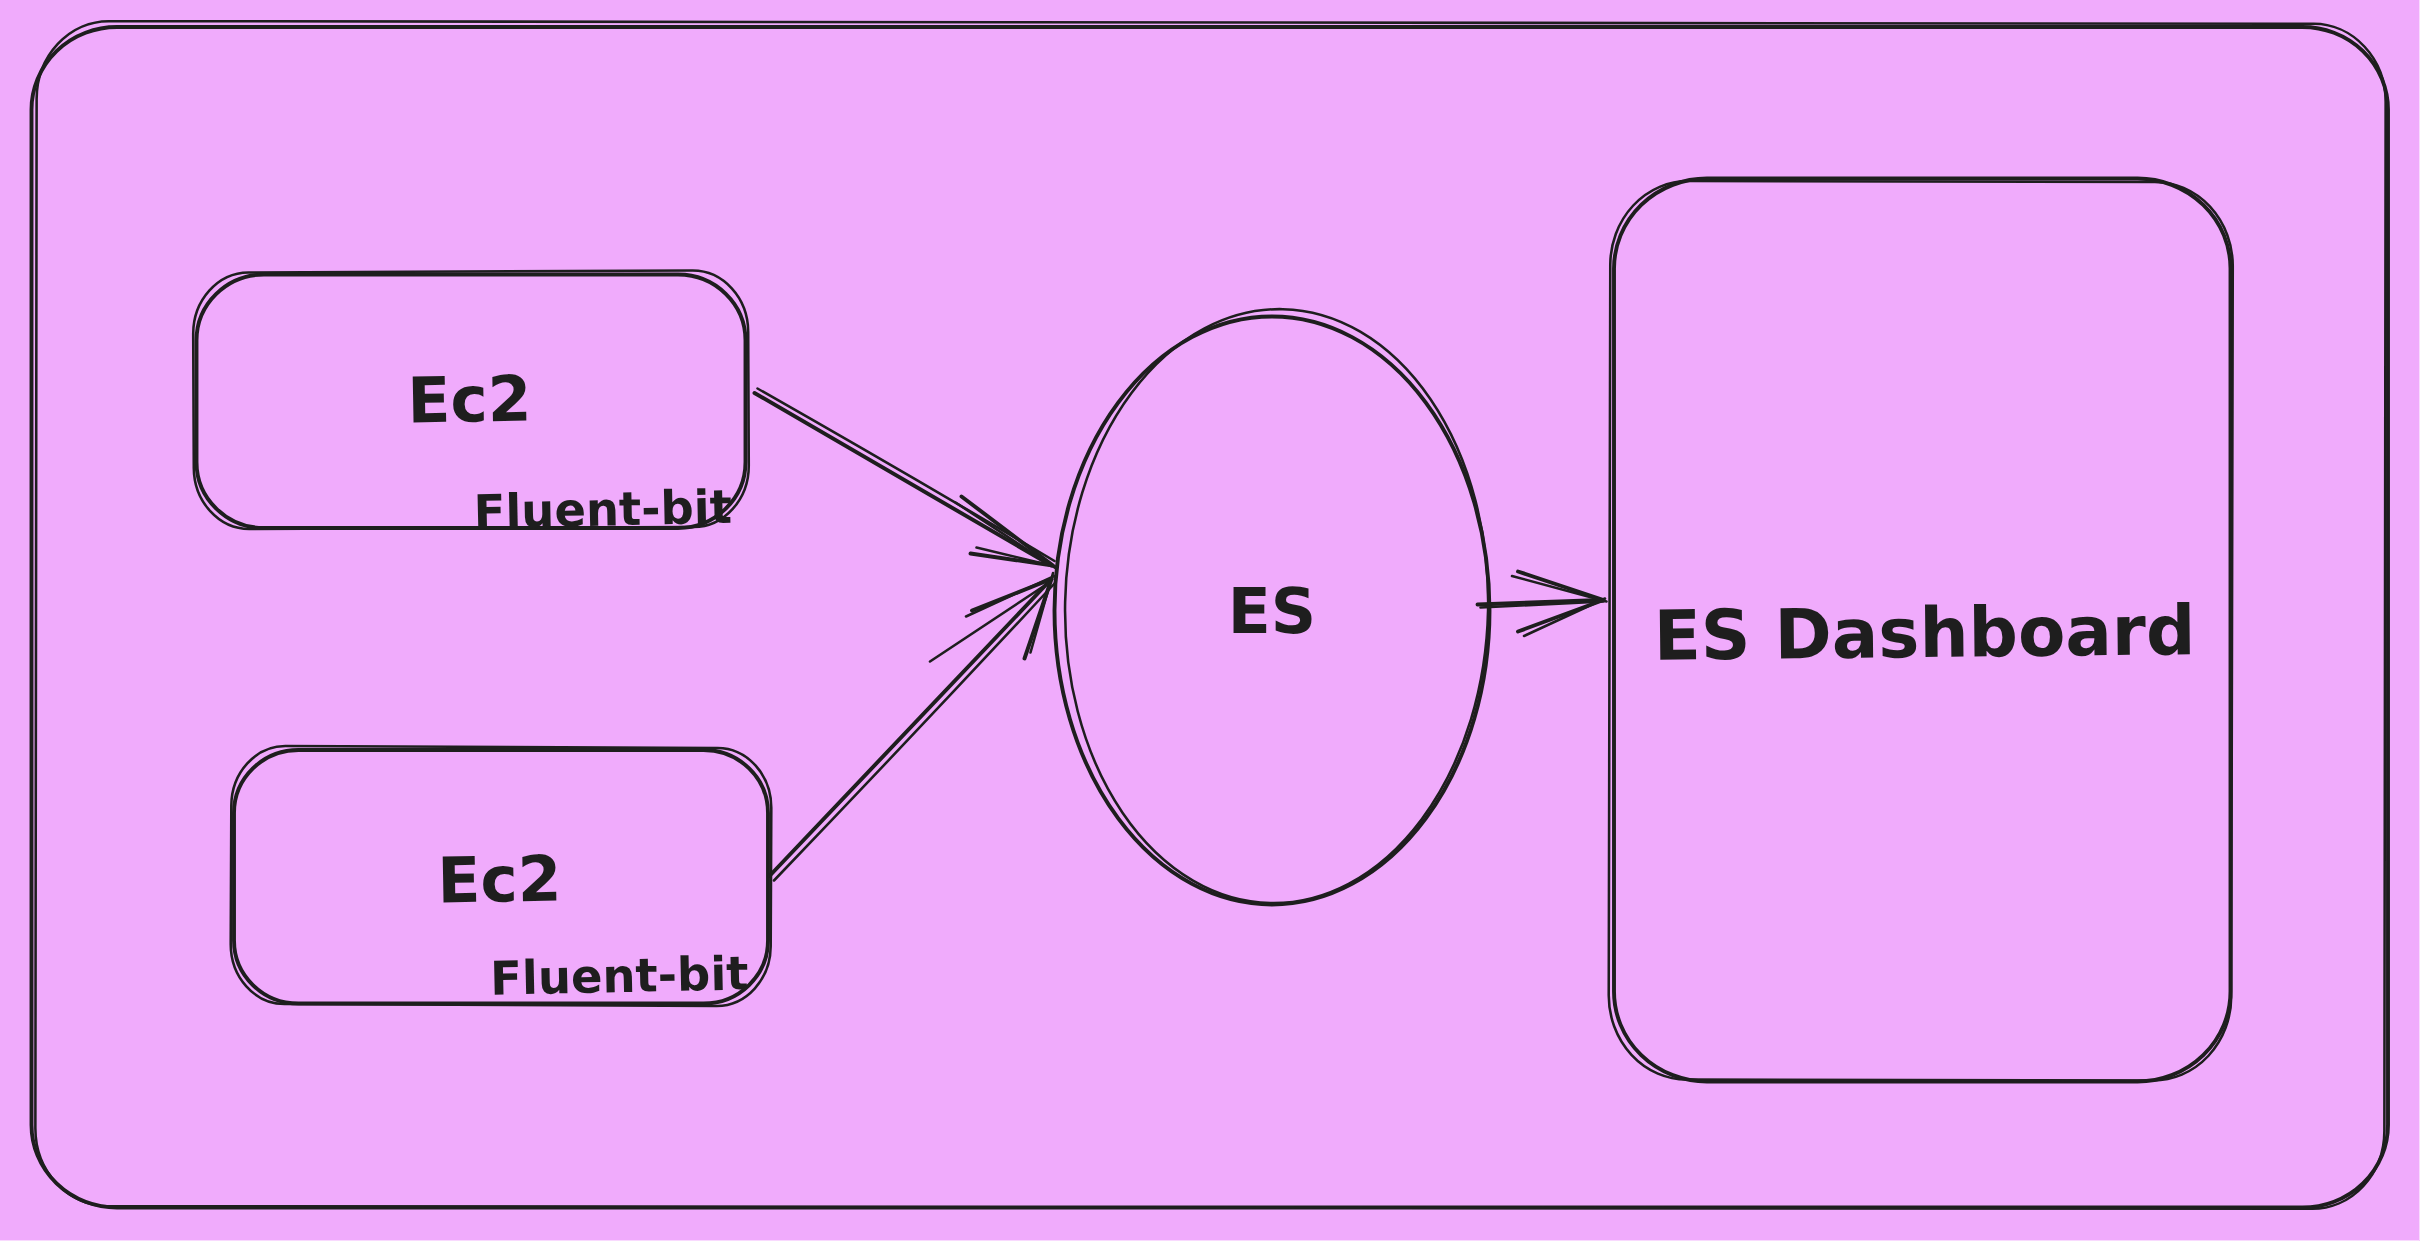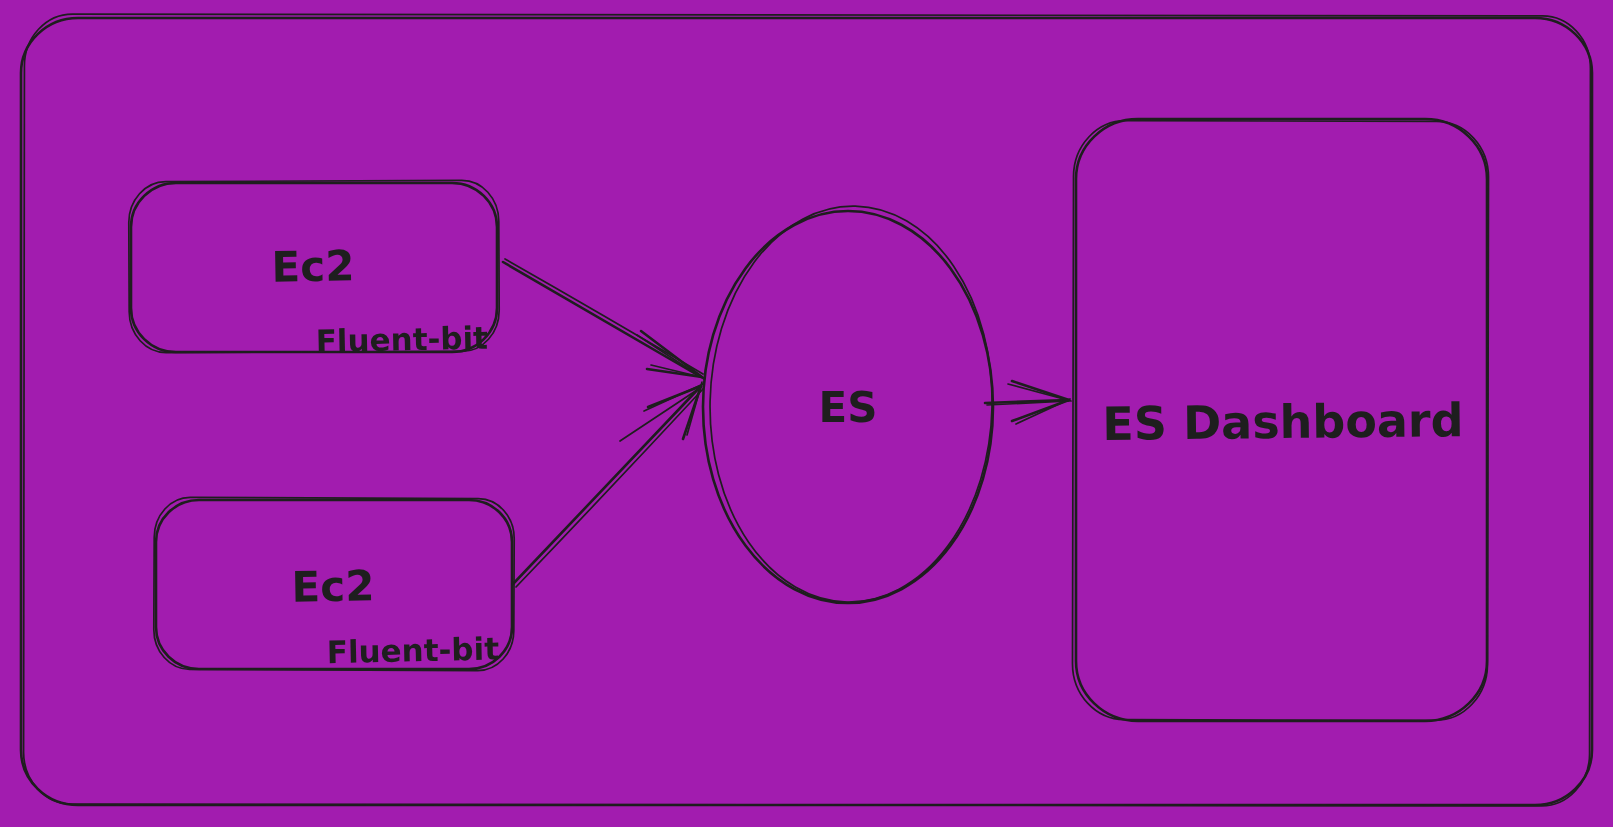--- a/index.html
+++ b/index.html
@@ -7,21 +7,21 @@
     padding: 0;
     background: #ffffff;
     width: 1613px;
     height: 827px;
     overflow: hidden;
   }
   .canvas-wrap {
     position: relative;
     width: 1613px;
     height: 827px;
-    background: #a21caf;
+    background: #f0abfc;
   }
   svg {
     display: block;
   }
   .sketch-stroke {
     fill: none;
     stroke: #1e1e1e;
     stroke-width: 2.6;
     stroke-linecap: round;
     stroke-linejoin: round;

